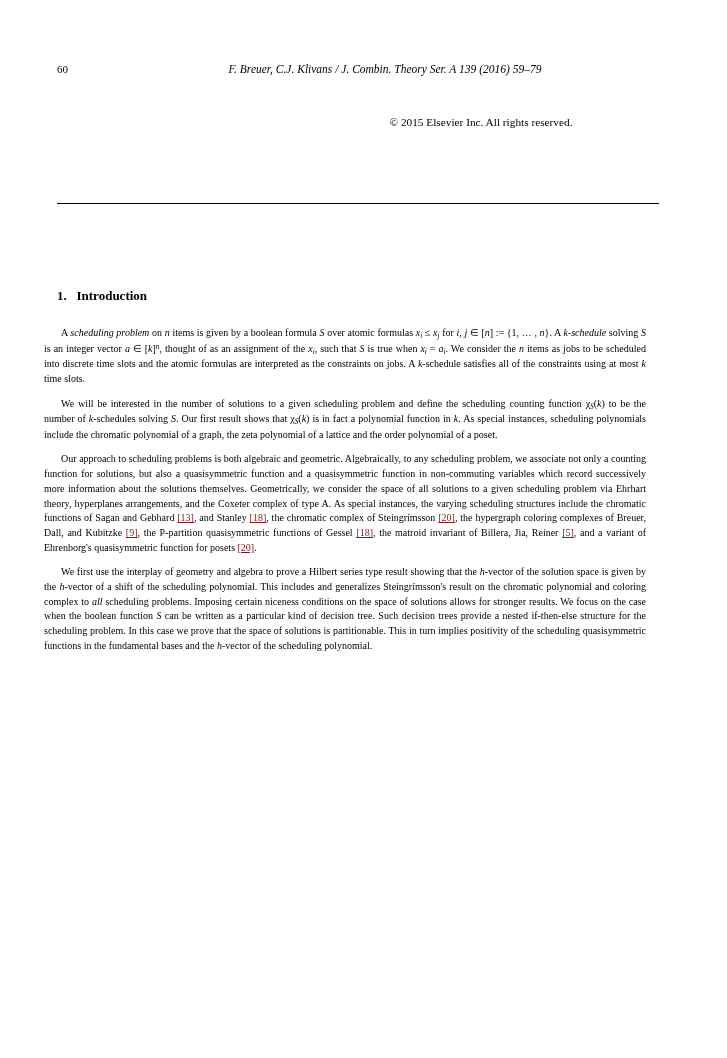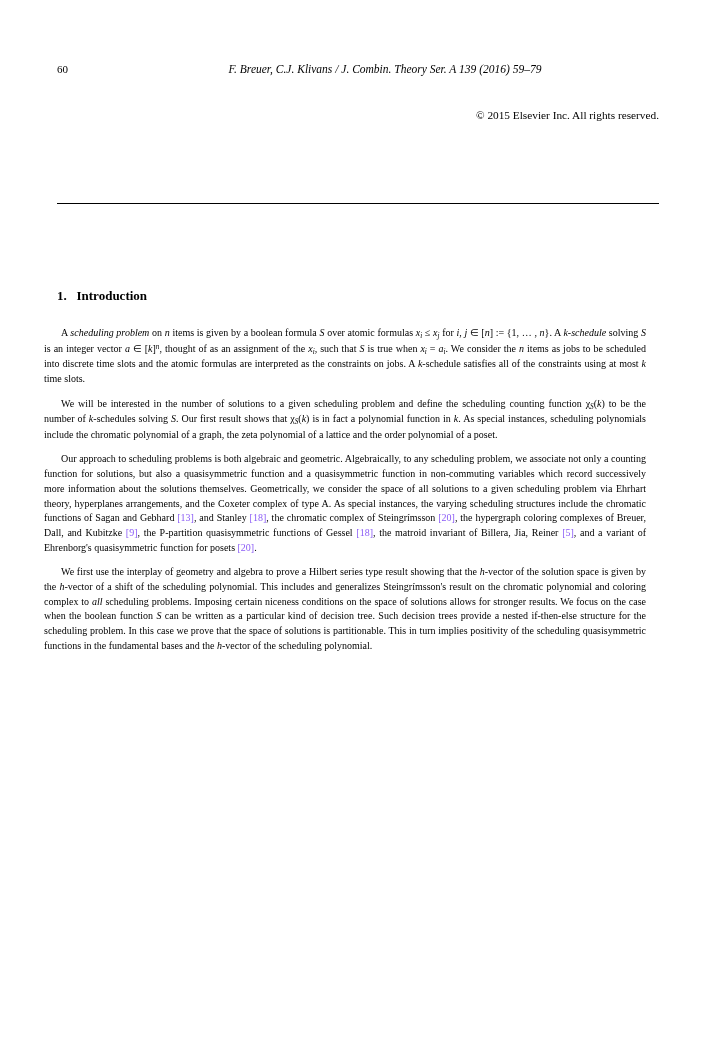--- a/index.html
+++ b/index.html
@@ -45,22 +45,22 @@
   .abstract-tail {
     position: absolute;
     left: 303px;
     top: 104px;
     width: 356px;
     font-size: 11.3px;
     line-height: 1.42;
     text-align: justify;
   }
   .abstract-tail .copyright {
-    text-align: right;
-    margin-top: 3px;
+    text-align: center;
+    margin-top: 10px;
   }
   .rule {
     position: absolute;
     left: 57px;
     top: 203px;
     width: 602px;
     height: 1px;
     background: #000;
   }
   .section-title {
@@ -80,21 +80,21 @@
     text-align: justify;
   }
   .body p {
     margin: 0;
     text-indent: 17px;
   }
   .body p + p {
     margin-top: 10px;
   }
   i { font-style: italic; }
-  .cite { color: #8b5cf6; }
+  .cite { color: #7f1d1d; text-decoration: underline; }
   .mathit { font-style: italic; font-family: "Liberation Serif", serif; }
   sub {
     font-size: 0.72em;
     vertical-align: -0.28em;
   }
   sup {
     font-size: 0.72em;
     vertical-align: 0.42em;
   }
   .nb { white-space: nowrap; }

